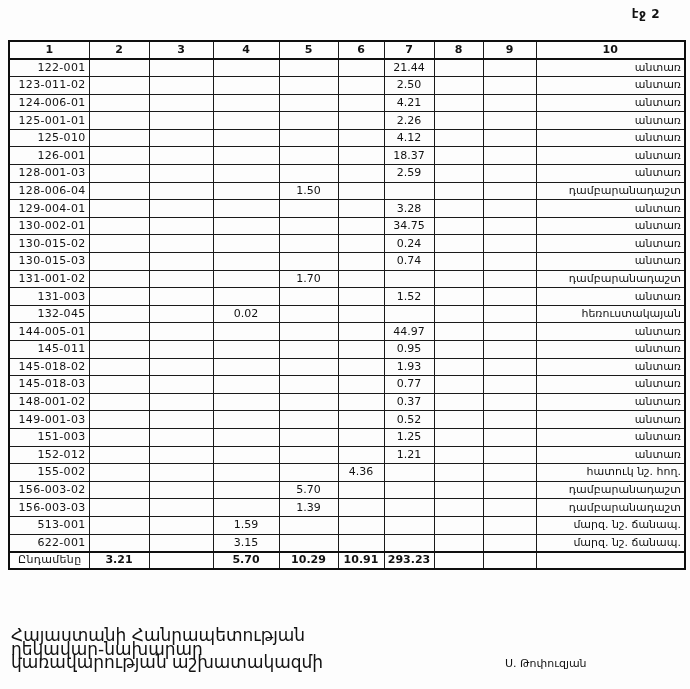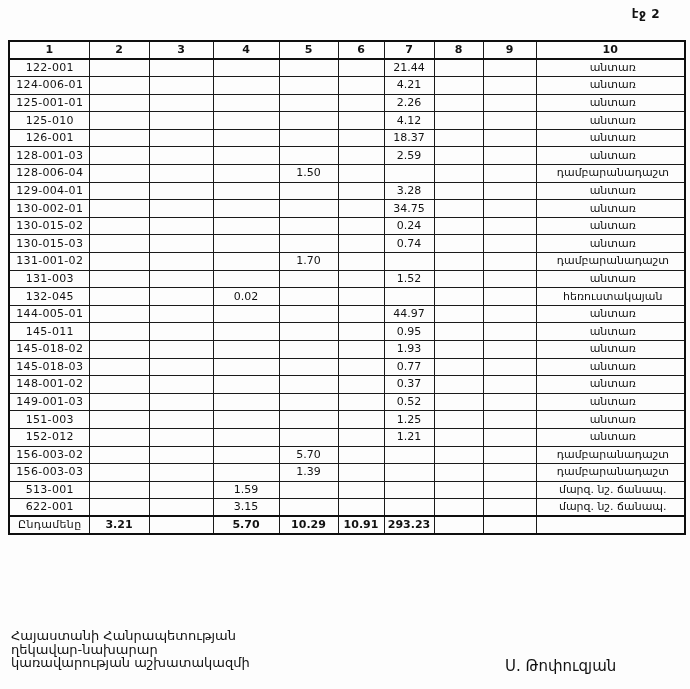--- a/index.html
+++ b/index.html
@@ -41,38 +41,38 @@
     font-weight:normal;
     vertical-align:middle;
     box-sizing:border-box;
   }
   .doc-table th {
     text-align:center;
     font-weight:bold;
     height:18px;
     border-bottom:2px solid #0e0e0e;
   }
-  .doc-table td.c0 { text-align:center; padding-left:4px; letter-spacing:0.3px; }
+  .doc-table td.c0 { text-align:right; padding-left:4px; letter-spacing:0.3px; }
   .doc-table td.c1, .doc-table td.c2, .doc-table td.c3, .doc-table td.c4,
   .doc-table td.c5, .doc-table td.c6, .doc-table td.c7, .doc-table td.c8 {
     text-align:center;
   }
-  .doc-table td.c9 { text-align:center; padding-left:8px; }
+  .doc-table td.c9 { text-align:right; padding-left:8px; }
   .doc-table tr[data-name="total-row"] td { border-top:2px solid #0e0e0e;font-weight:bold; }
   .doc-table tr[data-name="total-row"] td.c0 { text-align:center; font-weight:normal; }
   .footer-left {
     position:absolute;
     left:11px; top:629px;
-    font-size:13px;
+    font-size:17px;
     line-height:13.5px;
   }
   .signature {
     position:absolute;
     left:505px; top:657px;
-    font-size:15px;
+    font-size:11px;
   }
 </style>
 </head>
 <body>
 
 <div class="page" data-name="scanned-document-page">
 
   <div class="page-label" data-name="page-number-label">էջ 2</div>
 
   <table class="doc-table" data-name="land-parcels-table">
@@ -109,20 +109,32 @@
           <td class="c2" data-name="value-cell"></td>
           <td class="c3" data-name="value-cell"></td>
           <td class="c4" data-name="value-cell"></td>
           <td class="c5" data-name="value-cell"></td>
           <td class="c6" data-name="value-cell">21.44</td>
           <td class="c7" data-name="value-cell"></td>
           <td class="c8" data-name="value-cell"></td>
           <td class="c9" data-name="land-category-cell">անտառ</td>
         </tr>
         <tr data-name="table-row">
+          <td class="c0" data-name="parcel-code-cell">123-011-02</td>
+          <td class="c1" data-name="value-cell"></td>
+          <td class="c2" data-name="value-cell"></td>
+          <td class="c3" data-name="value-cell"></td>
+          <td class="c4" data-name="value-cell"></td>
+          <td class="c5" data-name="value-cell"></td>
+          <td class="c6" data-name="value-cell">2.50</td>
+          <td class="c7" data-name="value-cell"></td>
+          <td class="c8" data-name="value-cell"></td>
+          <td class="c9" data-name="land-category-cell">անտառ</td>
+        </tr>
+        <tr data-name="table-row">
           <td class="c0" data-name="parcel-code-cell">124-006-01</td>
           <td class="c1" data-name="value-cell"></td>
           <td class="c2" data-name="value-cell"></td>
           <td class="c3" data-name="value-cell"></td>
           <td class="c4" data-name="value-cell"></td>
           <td class="c5" data-name="value-cell"></td>
           <td class="c6" data-name="value-cell">4.21</td>
           <td class="c7" data-name="value-cell"></td>
           <td class="c8" data-name="value-cell"></td>
           <td class="c9" data-name="land-category-cell">անտառ</td>
@@ -359,20 +371,32 @@
           <td class="c0" data-name="parcel-code-cell">152-012</td>
           <td class="c1" data-name="value-cell"></td>
           <td class="c2" data-name="value-cell"></td>
           <td class="c3" data-name="value-cell"></td>
           <td class="c4" data-name="value-cell"></td>
           <td class="c5" data-name="value-cell"></td>
           <td class="c6" data-name="value-cell">1.21</td>
           <td class="c7" data-name="value-cell"></td>
           <td class="c8" data-name="value-cell"></td>
           <td class="c9" data-name="land-category-cell">անտառ</td>
+        </tr>
+        <tr data-name="table-row">
+          <td class="c0" data-name="parcel-code-cell">155-002</td>
+          <td class="c1" data-name="value-cell"></td>
+          <td class="c2" data-name="value-cell"></td>
+          <td class="c3" data-name="value-cell"></td>
+          <td class="c4" data-name="value-cell"></td>
+          <td class="c5" data-name="value-cell">4.36</td>
+          <td class="c6" data-name="value-cell"></td>
+          <td class="c7" data-name="value-cell"></td>
+          <td class="c8" data-name="value-cell"></td>
+          <td class="c9" data-name="land-category-cell">հատուկ նշ. հող.</td>
         </tr>
         <tr data-name="table-row">
           <td class="c0" data-name="parcel-code-cell">156-003-02</td>
           <td class="c1" data-name="value-cell"></td>
           <td class="c2" data-name="value-cell"></td>
           <td class="c3" data-name="value-cell"></td>
           <td class="c4" data-name="value-cell">5.70</td>
           <td class="c5" data-name="value-cell"></td>
           <td class="c6" data-name="value-cell"></td>
           <td class="c7" data-name="value-cell"></td>

